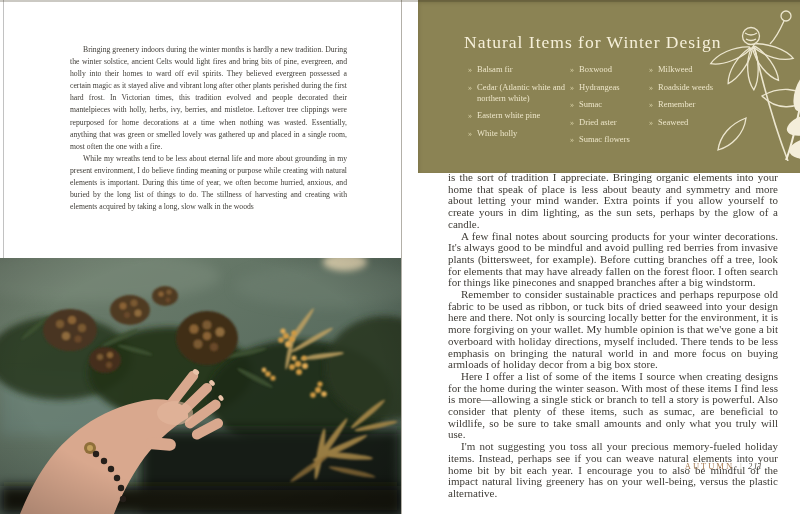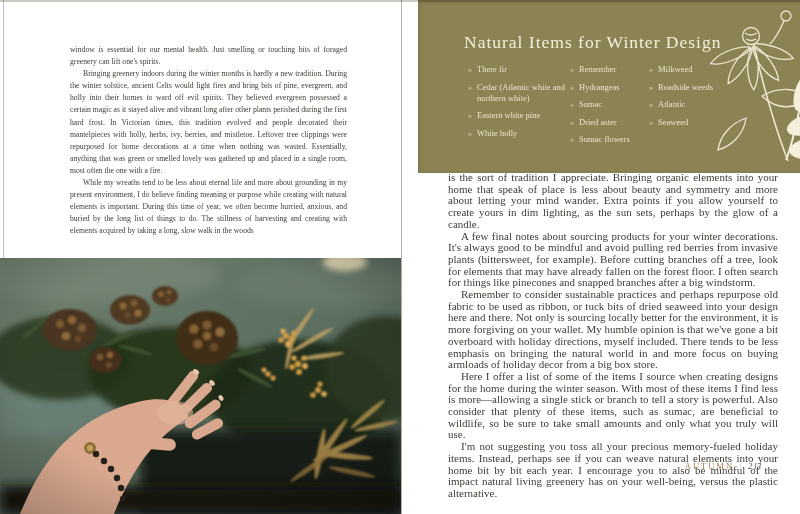--- a/index.html
+++ b/index.html
@@ -40,21 +40,20 @@
   .footer .pg{color:#55514a;letter-spacing:1px;font-style:italic;}
 </style>
 </head>
 <body>
 
 <div class="spread">
 
   <div class="left-page">
     <div class="page-edge-line"></div>
     <div class="left-text">
-      <p>window is essential for our mental health. Just smelling or touching bits of foraged greenery can lift one's spirits.</p>
       <p class="indent">Bringing greenery indoors during the winter months is hardly a new tradition. During the winter solstice, ancient Celts would light fires and bring bits of pine, evergreen, and holly into their homes to ward off evil spirits. They believed evergreen possessed a certain magic as it stayed alive and vibrant long after other plants perished during the first hard frost. In Victorian times, this tradition evolved and people decorated their mantelpieces with holly, herbs, ivy, berries, and mistletoe. Leftover tree clippings were repurposed for home decorations at a time when nothing was wasted. Essentially, anything that was green or smelled lovely was gathered up and placed in a single room, most often the one with a fire.</p>
       <p class="indent">While my wreaths tend to be less about eternal life and more about grounding in my present environment, I do believe finding meaning or purpose while creating with natural elements is important. During this time of year, we often become hurried, anxious, and buried by the long list of things to do. The stillness of harvesting and creating with elements acquired by taking a long, slow walk in the woods</p>
     </div>
 
     <svg class="wreath-photo" viewBox="0 0 401 256" preserveAspectRatio="none">
       <defs>
         <filter id="b1" x="-30%" y="-30%" width="160%" height="160%">
             <feGaussianBlur stdDeviation="1.2"></feGaussianBlur>
           </filter>
         <filter id="b3" x="-40%" y="-40%" width="180%" height="180%">
@@ -226,39 +225,39 @@
 
   <div class="right-page">
 
     <div class="callout">
       <div class="callout-title">Natural Items for Winter Design</div>
 
       <div class="cols">
         <div class="col c0">
           <div class="li">
               <span class="bul">»</span>
-              <span>There fir</span>
+              <span>Balsam fir</span>
             </div>
           <div class="li">
               <span class="bul">»</span>
               <span>Cedar (Atlantic white and northern white)</span>
             </div>
           <div class="li">
               <span class="bul">»</span>
               <span>Eastern white pine</span>
             </div>
           <div class="li">
               <span class="bul">»</span>
               <span>White holly</span>
             </div>
         </div>
         <div class="col c1">
           <div class="li">
               <span class="bul">»</span>
-              <span>Remember</span>
+              <span>Boxwood</span>
             </div>
           <div class="li">
               <span class="bul">»</span>
               <span>Hydrangeas</span>
             </div>
           <div class="li">
               <span class="bul">»</span>
               <span>Sumac</span>
             </div>
           <div class="li">
@@ -274,21 +273,21 @@
           <div class="li">
               <span class="bul">»</span>
               <span>Milkweed</span>
             </div>
           <div class="li">
               <span class="bul">»</span>
               <span>Roadside weeds</span>
             </div>
           <div class="li">
               <span class="bul">»</span>
-              <span>Atlantic</span>
+              <span>Remember</span>
             </div>
           <div class="li">
               <span class="bul">»</span>
               <span>Seaweed</span>
             </div>
         </div>
       </div>
 
       <svg class="flower-illo" viewBox="0 0 150 161">
         <g stroke="#f2ecd6" fill="none" stroke-width="1.3" opacity=".95">

